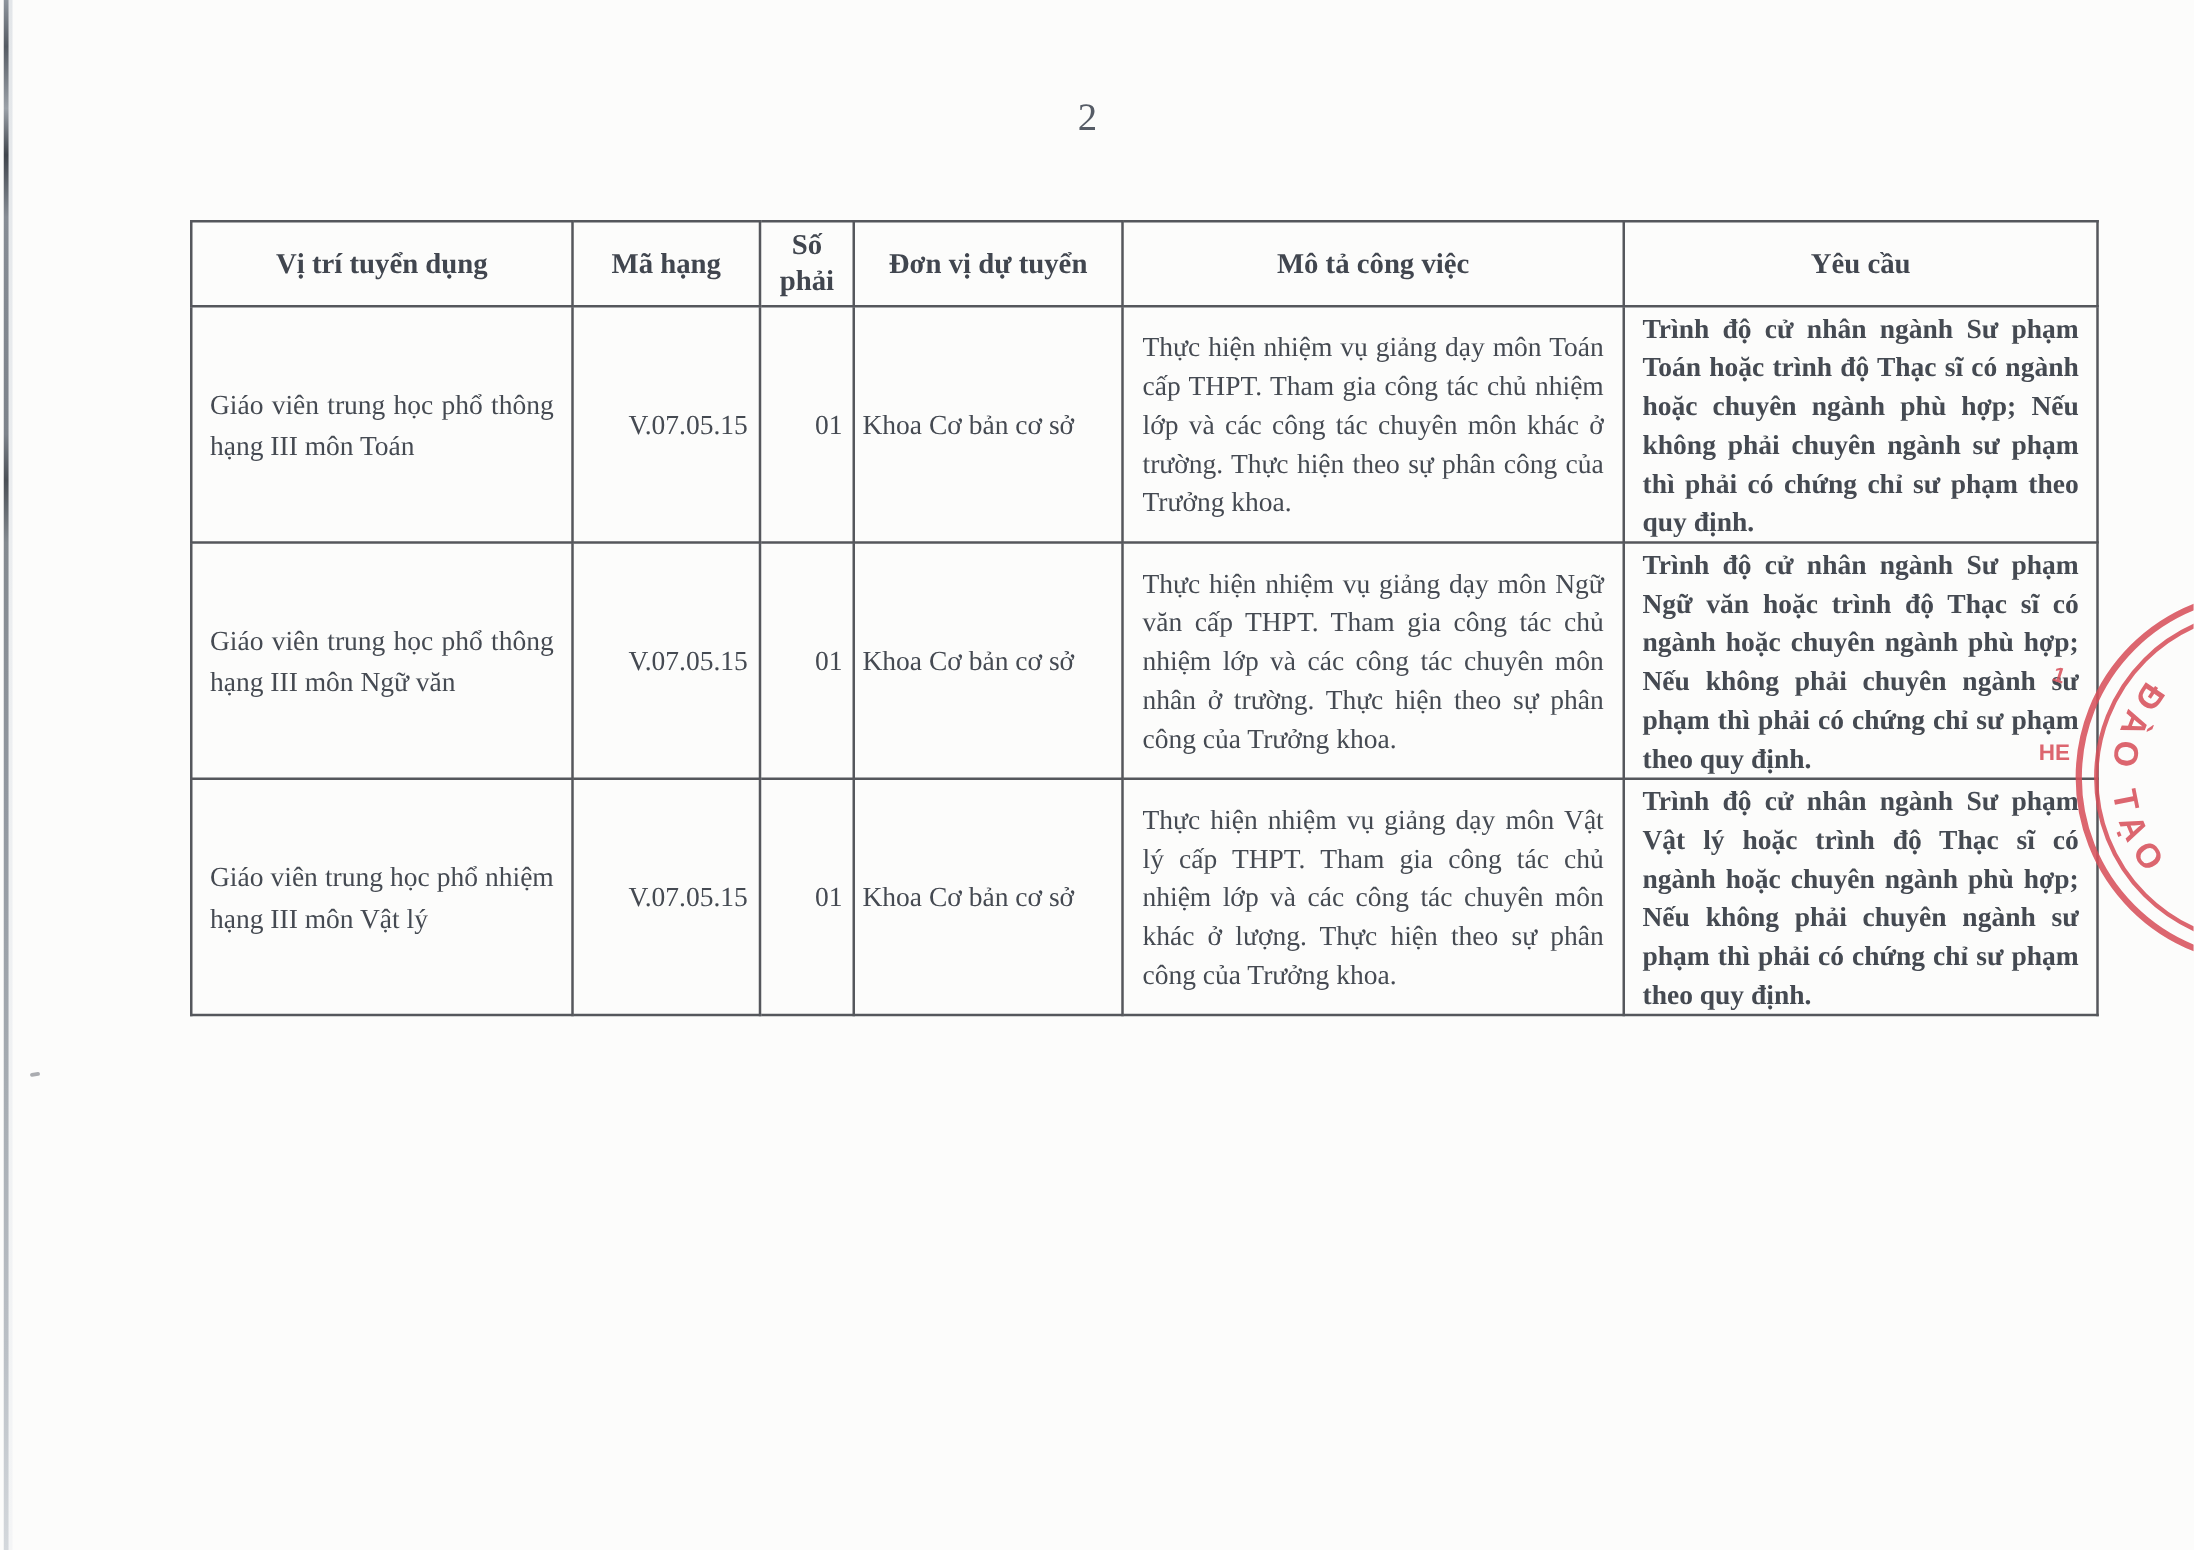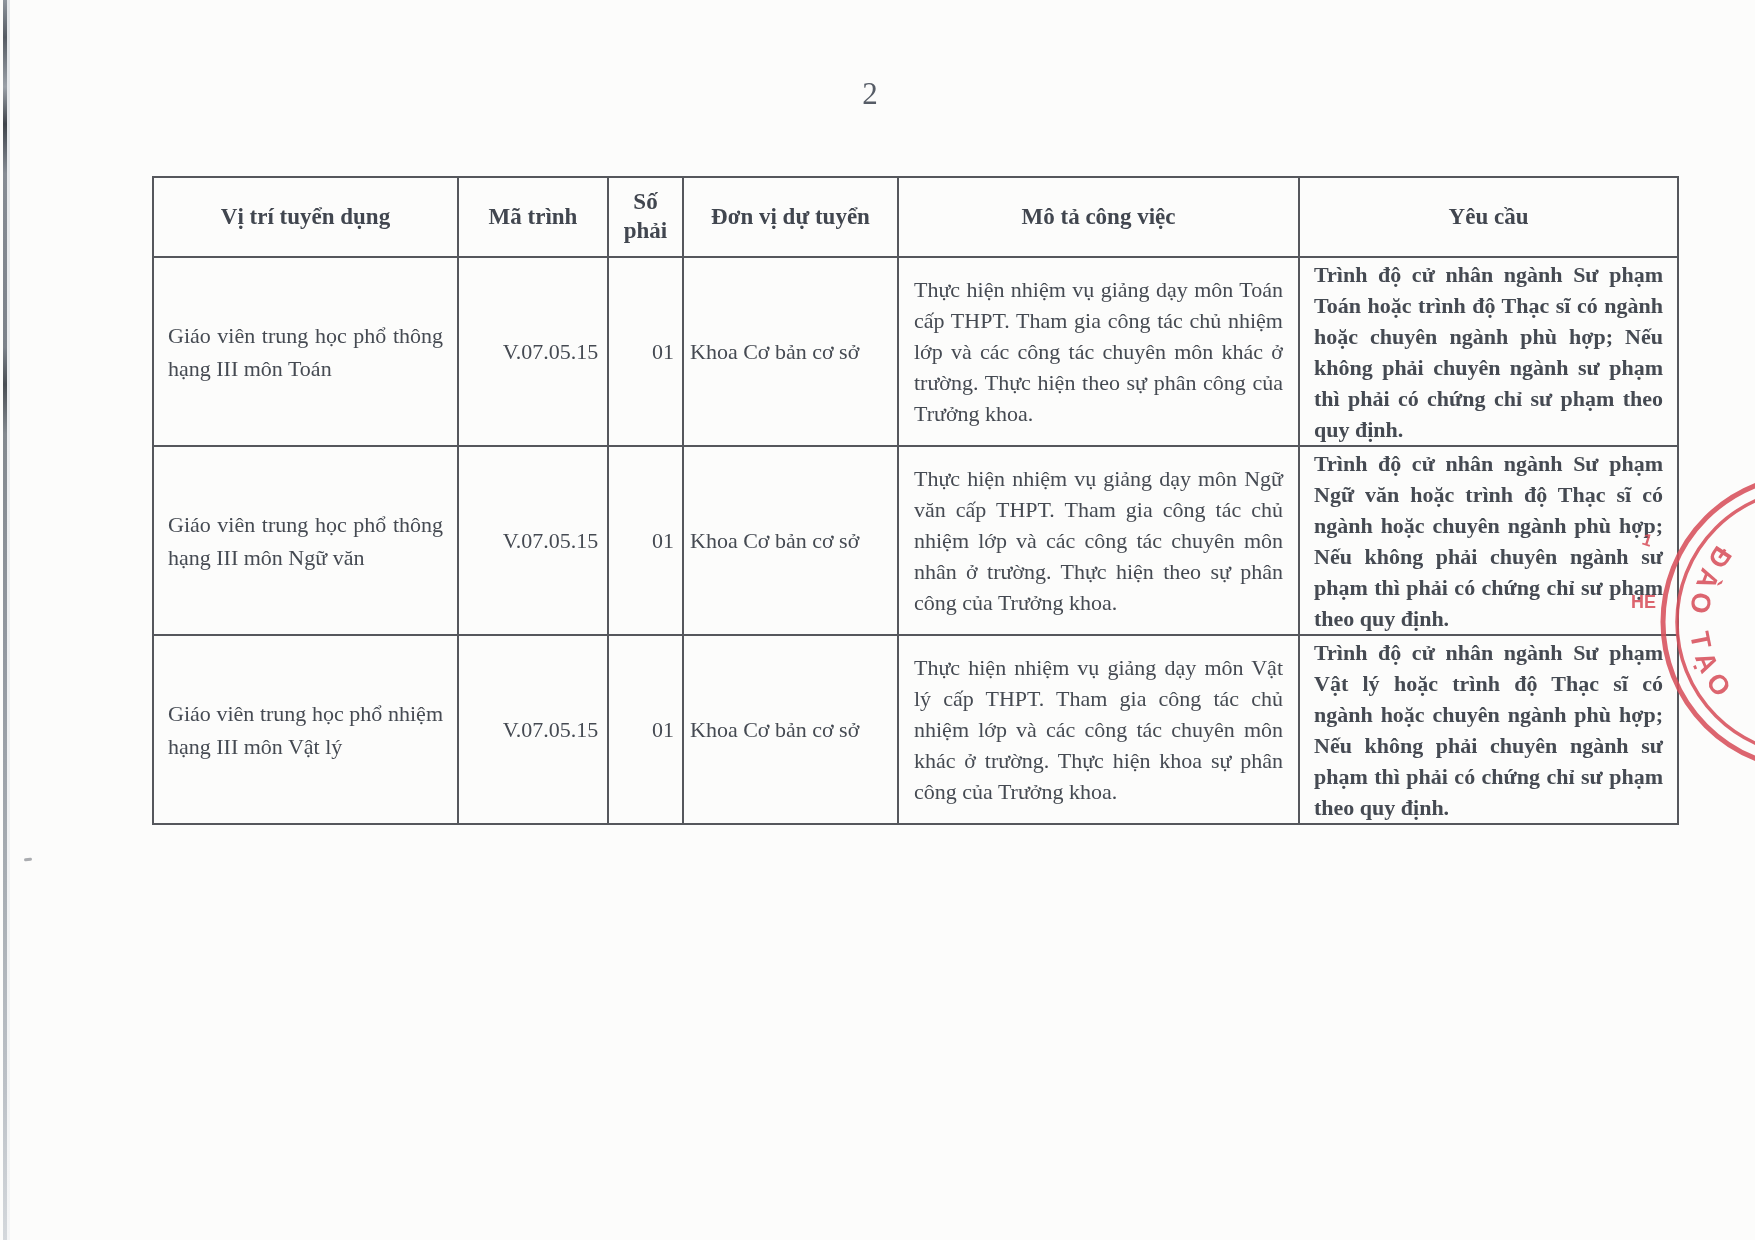--- a/index.html
+++ b/index.html
@@ -63,21 +63,21 @@
     border-collapse: collapse;
     table-layout: fixed;
   }
   .doc-table th, .doc-table td {
     border: 2px solid #55575c;
     vertical-align: middle;
     color: #454a52;
     overflow: hidden;
     padding-left: 36px;
   }
-  .doc-table thead tr { height: 80px; }
+  .doc-table thead tr { height: 68px; }
   .doc-table tbody tr { height: 189px; }
   .doc-table th {
     font-size: 23px;
     font-weight: bold;
     text-align: center;
     color: #41464f;
     padding: 0 4px;
     line-height: 1.25;
   }
   .doc-table td {
@@ -134,21 +134,21 @@
     <col style="width:305px">
     <col style="width:150px">
     <col style="width:75px">
     <col style="width:215px">
     <col style="width:401px">
     <col style="width:379px">
   </colgroup>
   <thead>
     <tr>
       <th>Vị trí tuyển dụng</th>
-      <th>Mã trình</th>
+      <th>Mã hạng</th>
       <th>Số phải</th>
       <th>Đơn vị dự tuyển</th>
       <th>Mô tả công việc</th>
       <th>Yêu cầu</th>
     </tr>
   </thead>
   <tbody>
     <tr>
       <td class="cell-position">Giáo viên trung học phổ thông hạng III môn Toán</td>
       <td class="cell-code">V.07.05.15</td>
@@ -163,21 +163,21 @@
       <td class="cell-qty">01</td>
       <td class="cell-unit">Khoa Cơ bản cơ sở</td>
       <td class="cell-desc">Thực hiện nhiệm vụ giảng dạy môn Ngữ văn cấp THPT. Tham gia công tác chủ nhiệm lớp và các công tác chuyên môn nhân ở trường. Thực hiện theo sự phân công của Trưởng khoa.</td>
       <td class="cell-req">Trình độ cử nhân ngành Sư phạm Ngữ văn hoặc trình độ Thạc sĩ có ngành hoặc chuyên ngành phù hợp; Nếu không phải chuyên ngành sư phạm thì phải có chứng chỉ sư phạm theo quy định.</td>
     </tr>
     <tr>
       <td class="cell-position">Giáo viên trung học phổ nhiệm hạng III môn Vật lý</td>
       <td class="cell-code">V.07.05.15</td>
       <td class="cell-qty">01</td>
       <td class="cell-unit">Khoa Cơ bản cơ sở</td>
-      <td class="cell-desc">Thực hiện nhiệm vụ giảng dạy môn Vật lý cấp THPT. Tham gia công tác chủ nhiệm lớp và các công tác chuyên môn khác ở trường. Thực hiện khoa sự phân công của Trưởng khoa.</td>
+      <td class="cell-desc">Thực hiện nhiệm vụ giảng dạy môn Vật lý cấp THPT. Tham gia công tác chủ nhiệm lớp và các công tác chuyên môn khác ở lượng. Thực hiện theo sự phân công của Trưởng khoa.</td>
       <td class="cell-req">Trình độ cử nhân ngành Sư phạm Vật lý hoặc trình độ Thạc sĩ có ngành hoặc chuyên ngành phù hợp; Nếu không phải chuyên ngành sư phạm thì phải có chứng chỉ sư phạm theo quy định.</td>
     </tr>
   </tbody>
 </table>
 
 <svg class="stamp" viewBox="0 0 160 360" xmlns="http://www.w3.org/2000/svg">
   <defs>
     <path id="stamp-arc" d="M 138 80 A 120 120 0 0 0 138 264" fill="none"></path>
   </defs>
   <circle cx="215" cy="172" r="147" fill="none" stroke="#d8515c" stroke-width="5"></circle>

